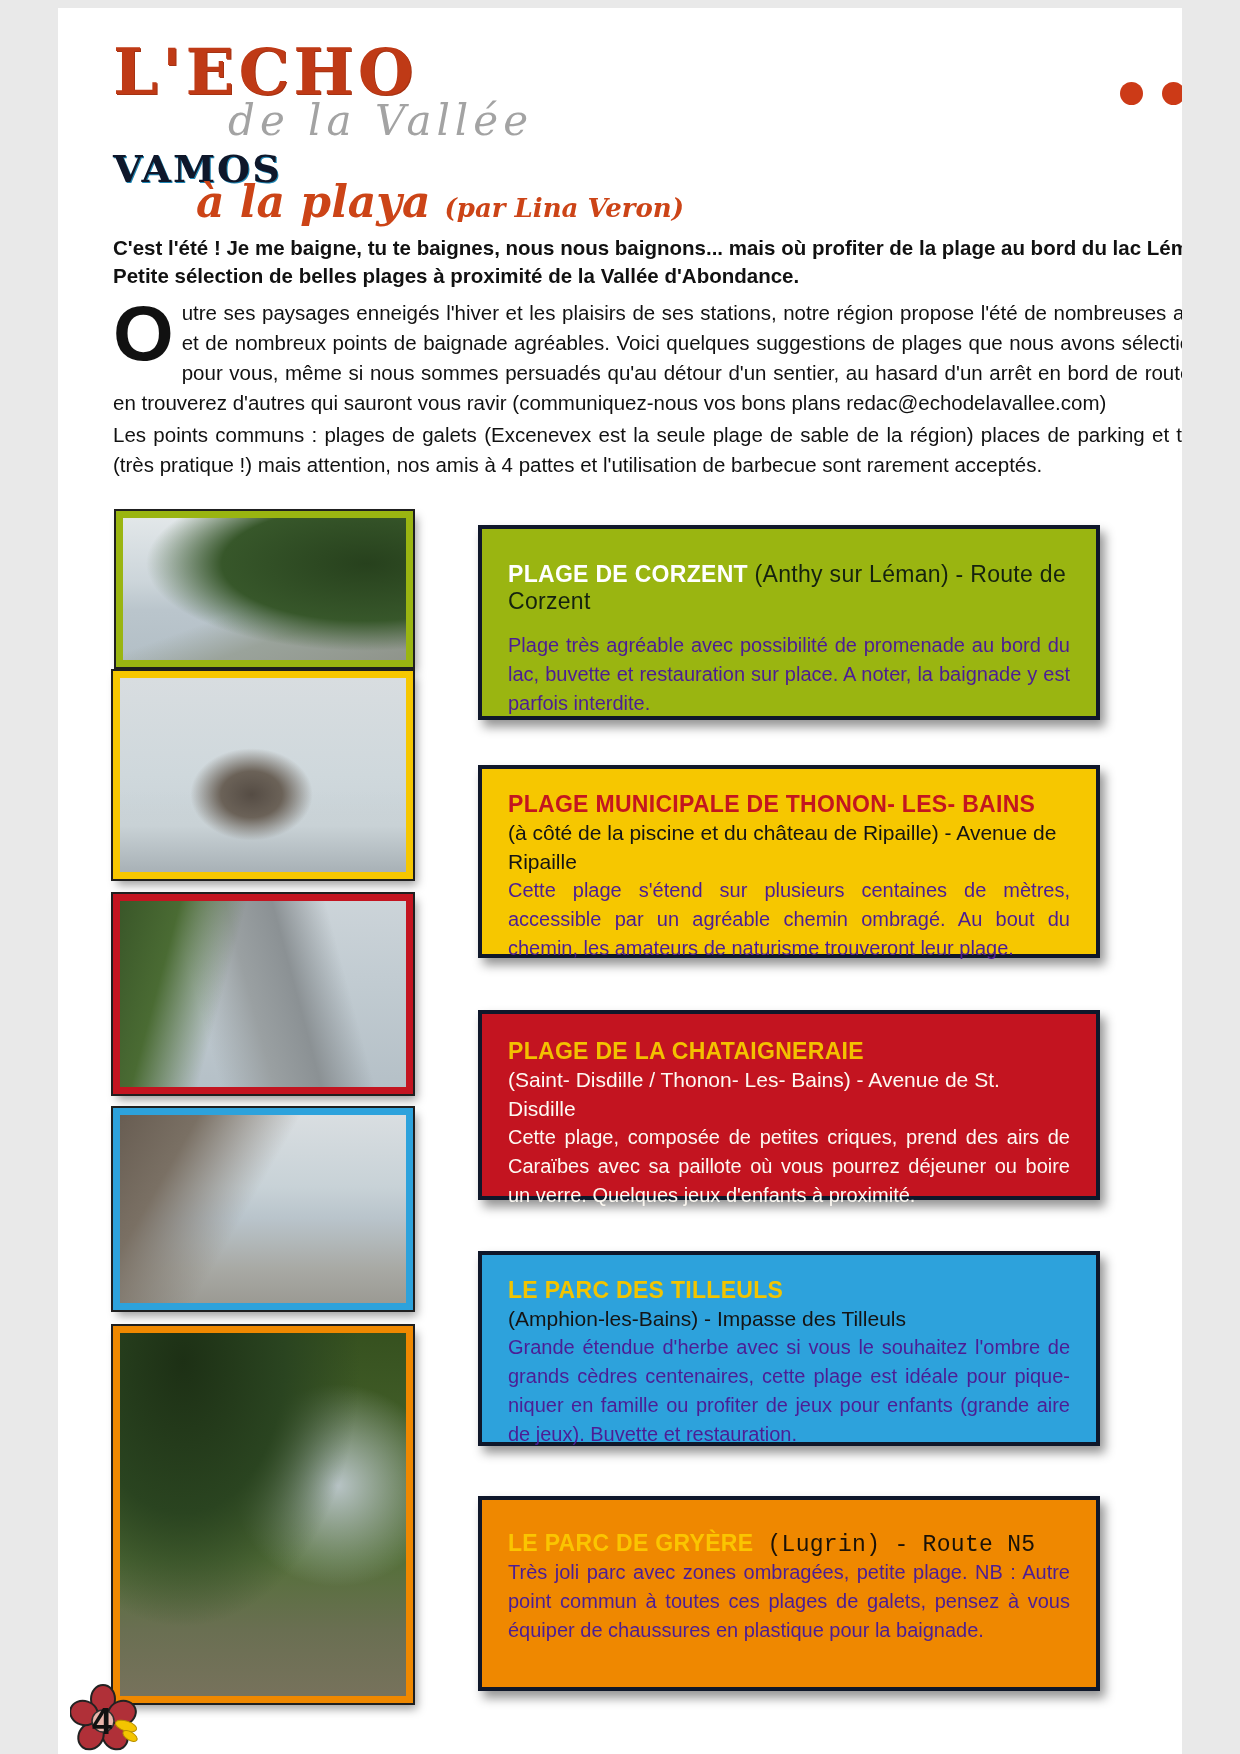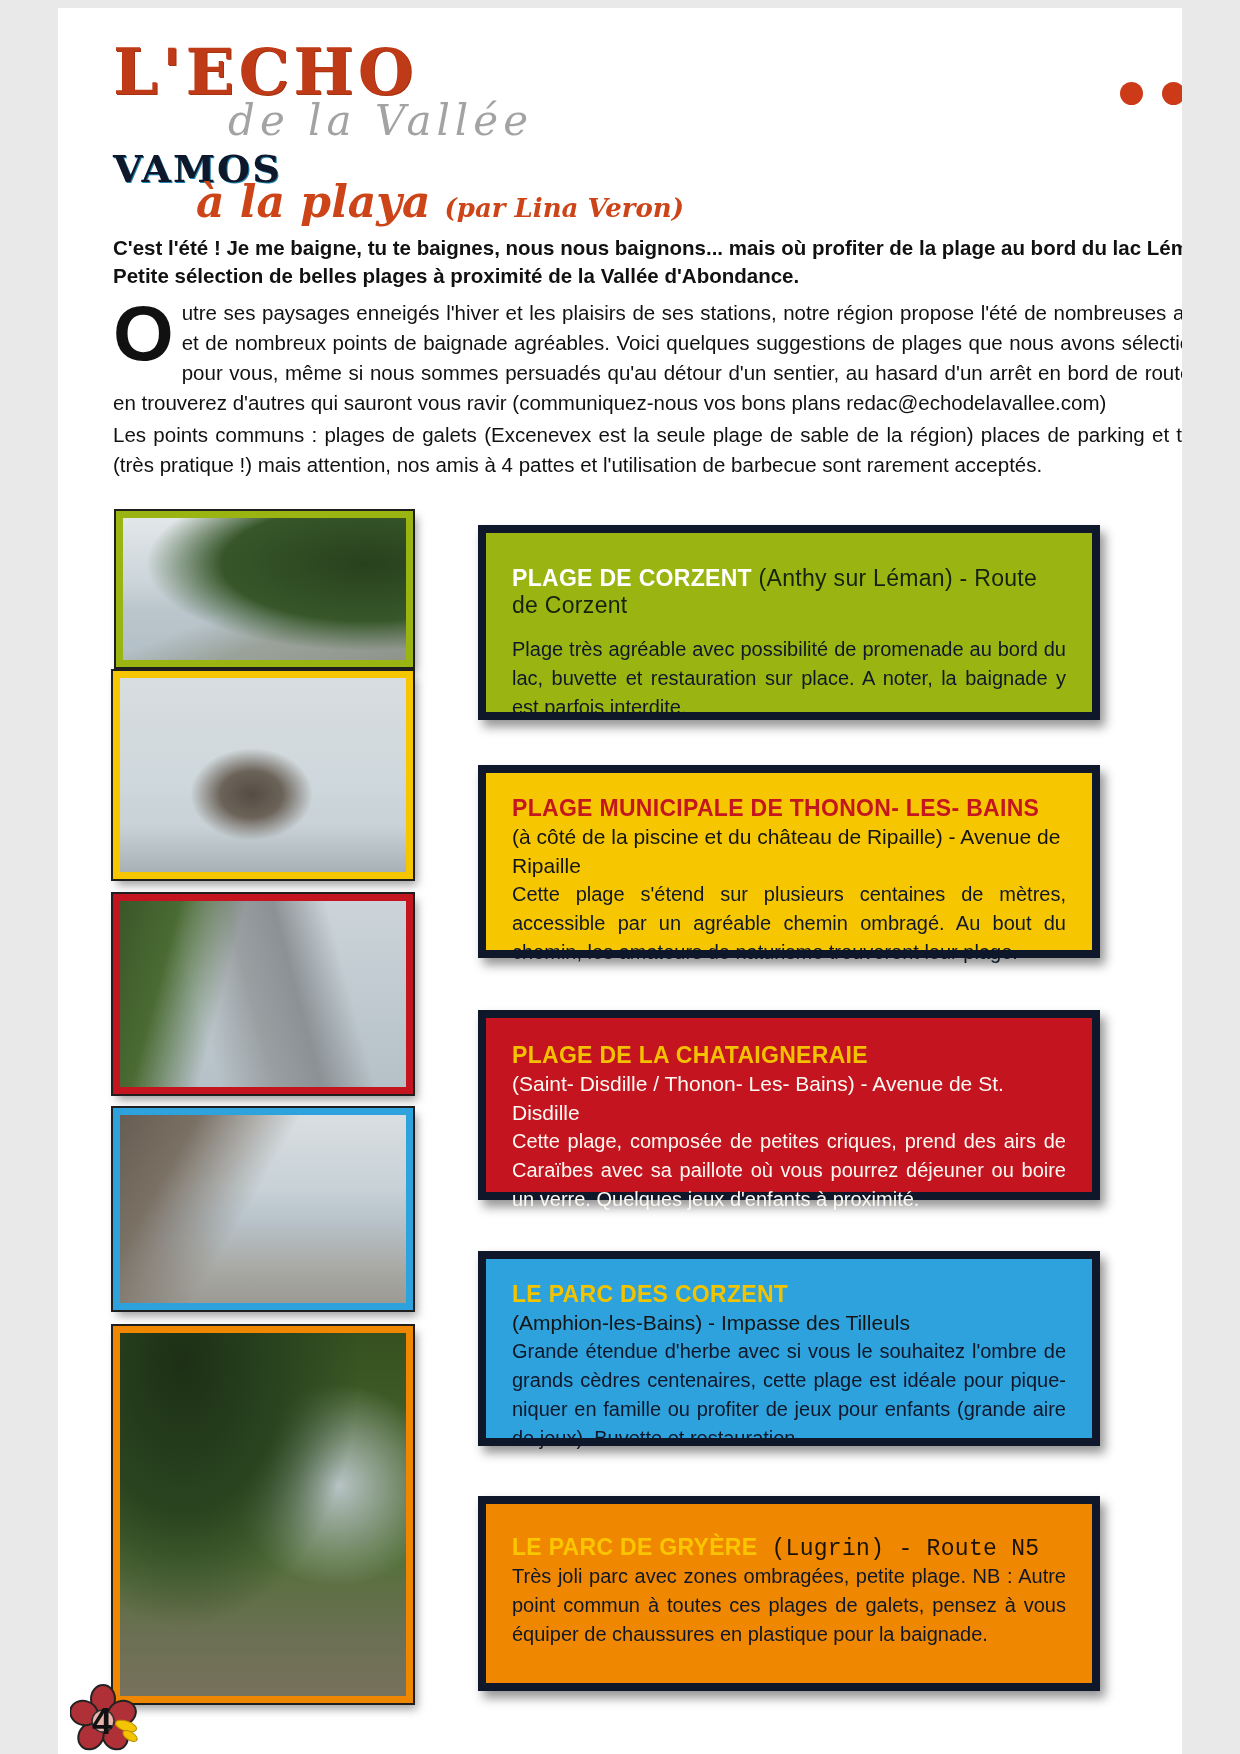--- a/index.html
+++ b/index.html
@@ -73,27 +73,27 @@
       linear-gradient(to bottom, #d9dee1 0%, #c8d2d7 38%, #b9c4cb 55%, #a8a9a4 82%, #9b9a93 100%); }
   .photo5 { left:55px;  top:1318px; width:300px; height:377px; border-color:#ef8800;
     background:
       radial-gradient(ellipse at 22% 8%, #1d3015 0%, #2a4420 32%, rgba(42,68,32,0) 56%),
       radial-gradient(ellipse at 76% 42%, #b8c4c6 0%, rgba(184,196,198,0) 34%),
       linear-gradient(#36511f 0%, #47632c 38%, #55703a 62%, #6a6f52 82%, #77725c 100%); }
 
   
   .card {
     position:absolute; box-sizing:border-box; left:420px; width:622px;
-    border:8px solid #0f172a; box-shadow:5px 7px 10px rgba(0,0,0,0.42);
+    border:4px solid #0f172a; box-shadow:5px 7px 10px rgba(0,0,0,0.42);
     padding:3px 26px;
   }
   .card-title { font-size:23px; font-weight:bold; letter-spacing:0.3px; }
   .card-title .suffix { font-weight:normal; }
   .card-subtitle { font-size:21px; line-height:29px; }
-  .card-body { font-size:20px; line-height:29px; text-align:justify; color:#0f172a; }
+  .card-body { font-size:20px; line-height:29px; text-align:justify; color:#4c1d95; }
 
   .card1 { top:517px;  height:195px; background:#9ab511; padding-top:32px; }
   .card1 .card-title { color:#ffffff; margin-bottom:16px; }
   .card1 .suffix { color:#15220f; }
 
   .card2 { top:757px;  height:193px; background:#f6c700; padding-top:22px; }
   .card2 .card-title { color:#c3161f; }
   .card2 .card-subtitle { color:#141414; }
 
   .card3 { top:1002px; height:190px; background:#c31420; padding-top:24px; }
@@ -153,21 +153,21 @@
     <div class="card-body">Cette plage s'étend sur plusieurs centaines de mètres, accessible par un agréable chemin ombragé. Au bout du chemin, les amateurs de naturisme trouveront leur plage.</div>
   </div>
 
   <div class="card card3">
     <div class="card-title"><span>PLAGE DE LA CHATAIGNERAIE</span><span class="suffix"></span></div>
     <div class="card-subtitle">(Saint- Disdille / Thonon- Les- Bains) - Avenue de St. Disdille</div>
     <div class="card-body">Cette plage, composée de petites criques, prend des airs de Caraïbes avec sa paillote où vous pourrez déjeuner ou boire un verre. Quelques jeux d'enfants à proximité.</div>
   </div>
 
   <div class="card card4">
-    <div class="card-title"><span>LE PARC DES CORZENT</span><span class="suffix"></span></div>
+    <div class="card-title"><span>LE PARC DES TILLEULS</span><span class="suffix"></span></div>
     <div class="card-subtitle">(Amphion-les-Bains) - Impasse des Tilleuls</div>
     <div class="card-body">Grande étendue d'herbe avec si vous le souhaitez l'ombre de grands cèdres centenaires, cette plage est idéale pour pique-niquer en famille ou profiter de jeux pour enfants (grande aire de jeux). Buvette et restauration.</div>
   </div>
 
   <div class="card card5">
     <div class="card-title"><span>LE PARC DE GRYÈRE</span><span class="suffix"> (Lugrin) - Route N5</span></div>
     <div class="card-subtitle"></div>
     <div class="card-body">Très joli parc avec zones ombragées, petite plage. NB : Autre point commun à toutes ces plages de galets, pensez à vous équiper de chaussures en plastique pour la baignade.</div>
   </div>
 

